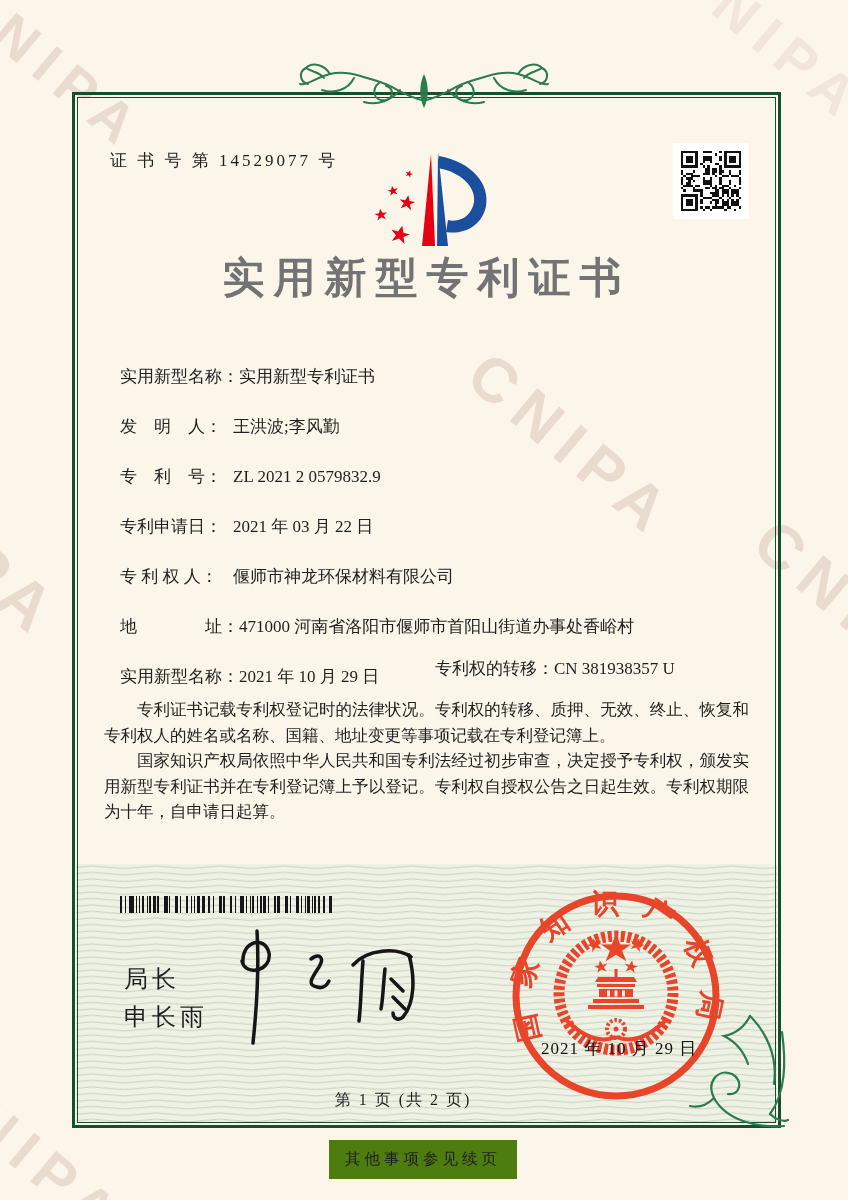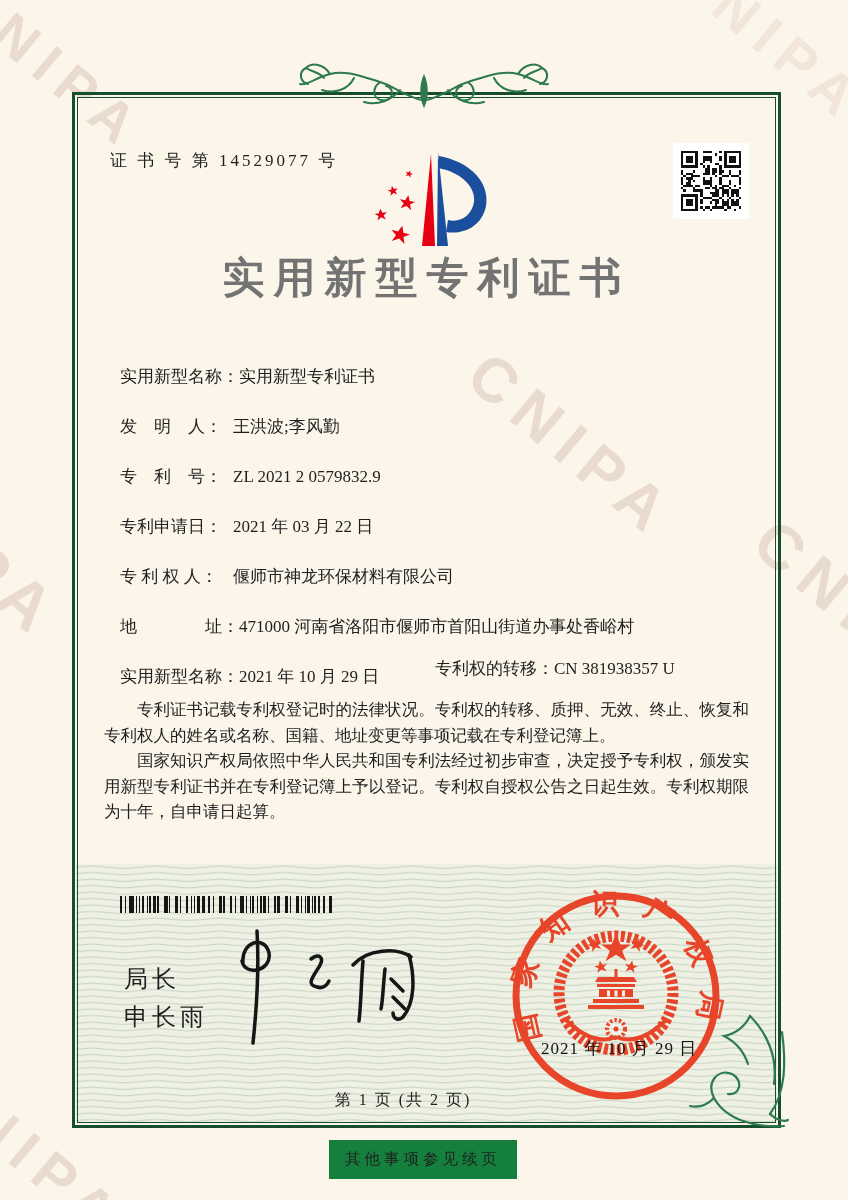--- a/index.html
+++ b/index.html
@@ -46,21 +46,21 @@
       repeating-linear-gradient(90deg,#161616 0 1px,transparent 1px 9px,#161616 9px 11px,
         transparent 11px 19px,#161616 19px 20px,transparent 20px 29px,#161616 29px 31px,transparent 31px 37px);}
   .signer{left:124px;font-size:24px;letter-spacing:4px;z-index:3;}
   .signature{left:215px;top:925px;z-index:3;}
   
   .seal{left:501px;top:881px;z-index:4;}
   .seal-date{left:496px;top:1037px;width:246px;text-align:center;font-size:17px;
              letter-spacing:1px;color:#141414;z-index:5;}
   .page-info{left:303px;top:1090px;width:200px;text-align:center;font-size:16px;
              letter-spacing:2px;z-index:3;}
-  .footer-note{left:329px;top:1140px;background:#15803d;padding:9px 16px;font-size:15.5px;
+  .footer-note{left:329px;top:1140px;background:#4d7c0f;padding:9px 16px;font-size:15.5px;
                letter-spacing:4px;z-index:3;}
 </style>
 </head>
 <body>
 
 <div id="page">
 
   <div class="wm wm1">CNIPA</div>
   <div class="wm wm2">CNIPA</div>
   <div class="wm wm3">CNIPA</div>

